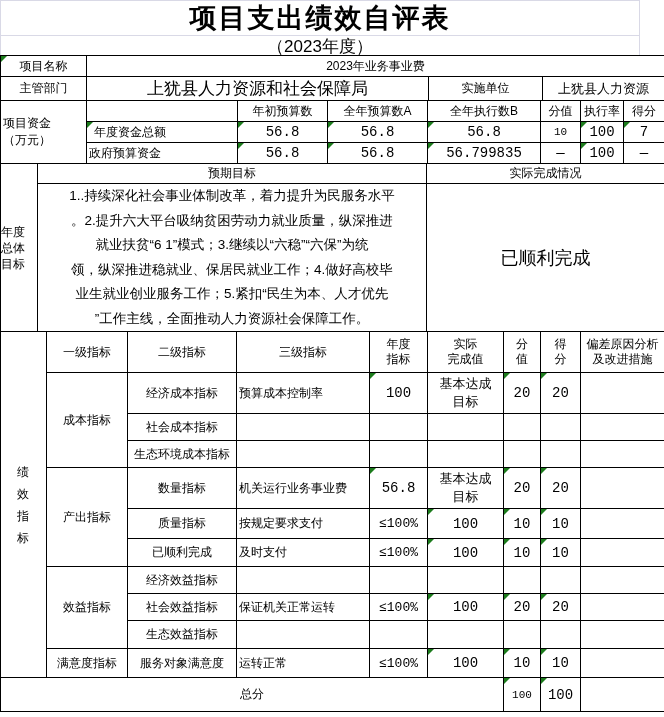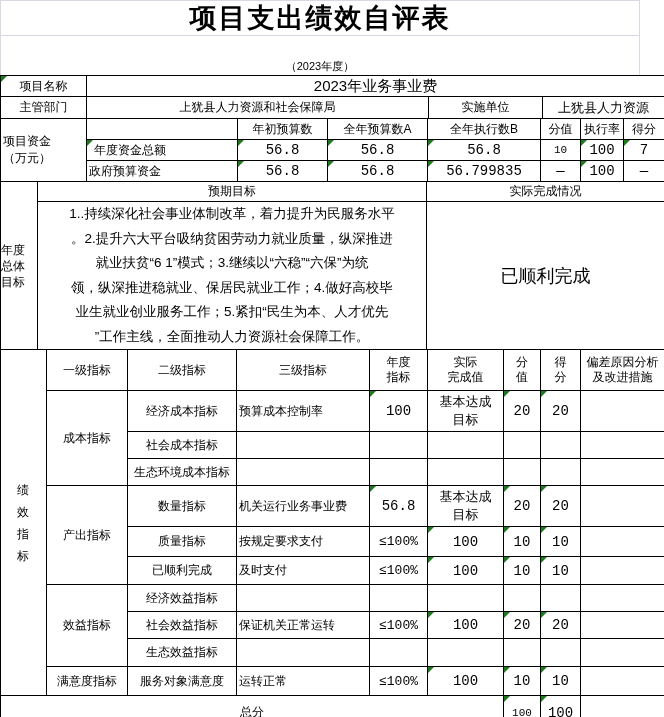--- a/index.html
+++ b/index.html
@@ -20,22 +20,21 @@
   }
   .title-row {
     height:34px;
     border-bottom:1px solid #d9d9e6;
     display:flex; align-items:center; justify-content:center;
     font-size:27px; font-weight:bold; letter-spacing:2px;
   }
   .subtitle-row {
     height:20px;
     display:flex; align-items:center; justify-content:center;
-    font-size:11px;
-    margin-top:20px;
+    font-size:17px;
   }
 
   
   table {
     border-collapse:collapse;
     table-layout:fixed;
     width:664px;
     margin-top:-1px;
   }
   td {
@@ -85,25 +84,25 @@
   <table>
     <colgroup>
         <col style="width:86px">
         <col style="width:342px">
         <col style="width:114px">
         <col style="width:122px">
       </colgroup>
     <tbody>
         <tr style="height:21px">
       <td class="c fc"><i class="tri"></i><span>项目名称</span></td>
-      <td class="c" colspan="3" style="font-size:15px">2023年业务事业费</td>
+      <td class="c" colspan="3" style="font-size:12px">2023年业务事业费</td>
     </tr>
     <tr style="height:22px">
       <td class="c">主管部门</td>
-      <td class="c" style="font-size:12px">上犹县人力资源和社会保障局</td>
+      <td class="c" style="font-size:17px">上犹县人力资源和社会保障局</td>
       <td class="c">实施单位</td>
       <td class="c" style="font-size:13px">上犹县人力资源</td>
     </tr>
   </tbody>
     </table>
 
   <table>
     <colgroup>
         <col style="width:86px">
         <col style="width:151px">

